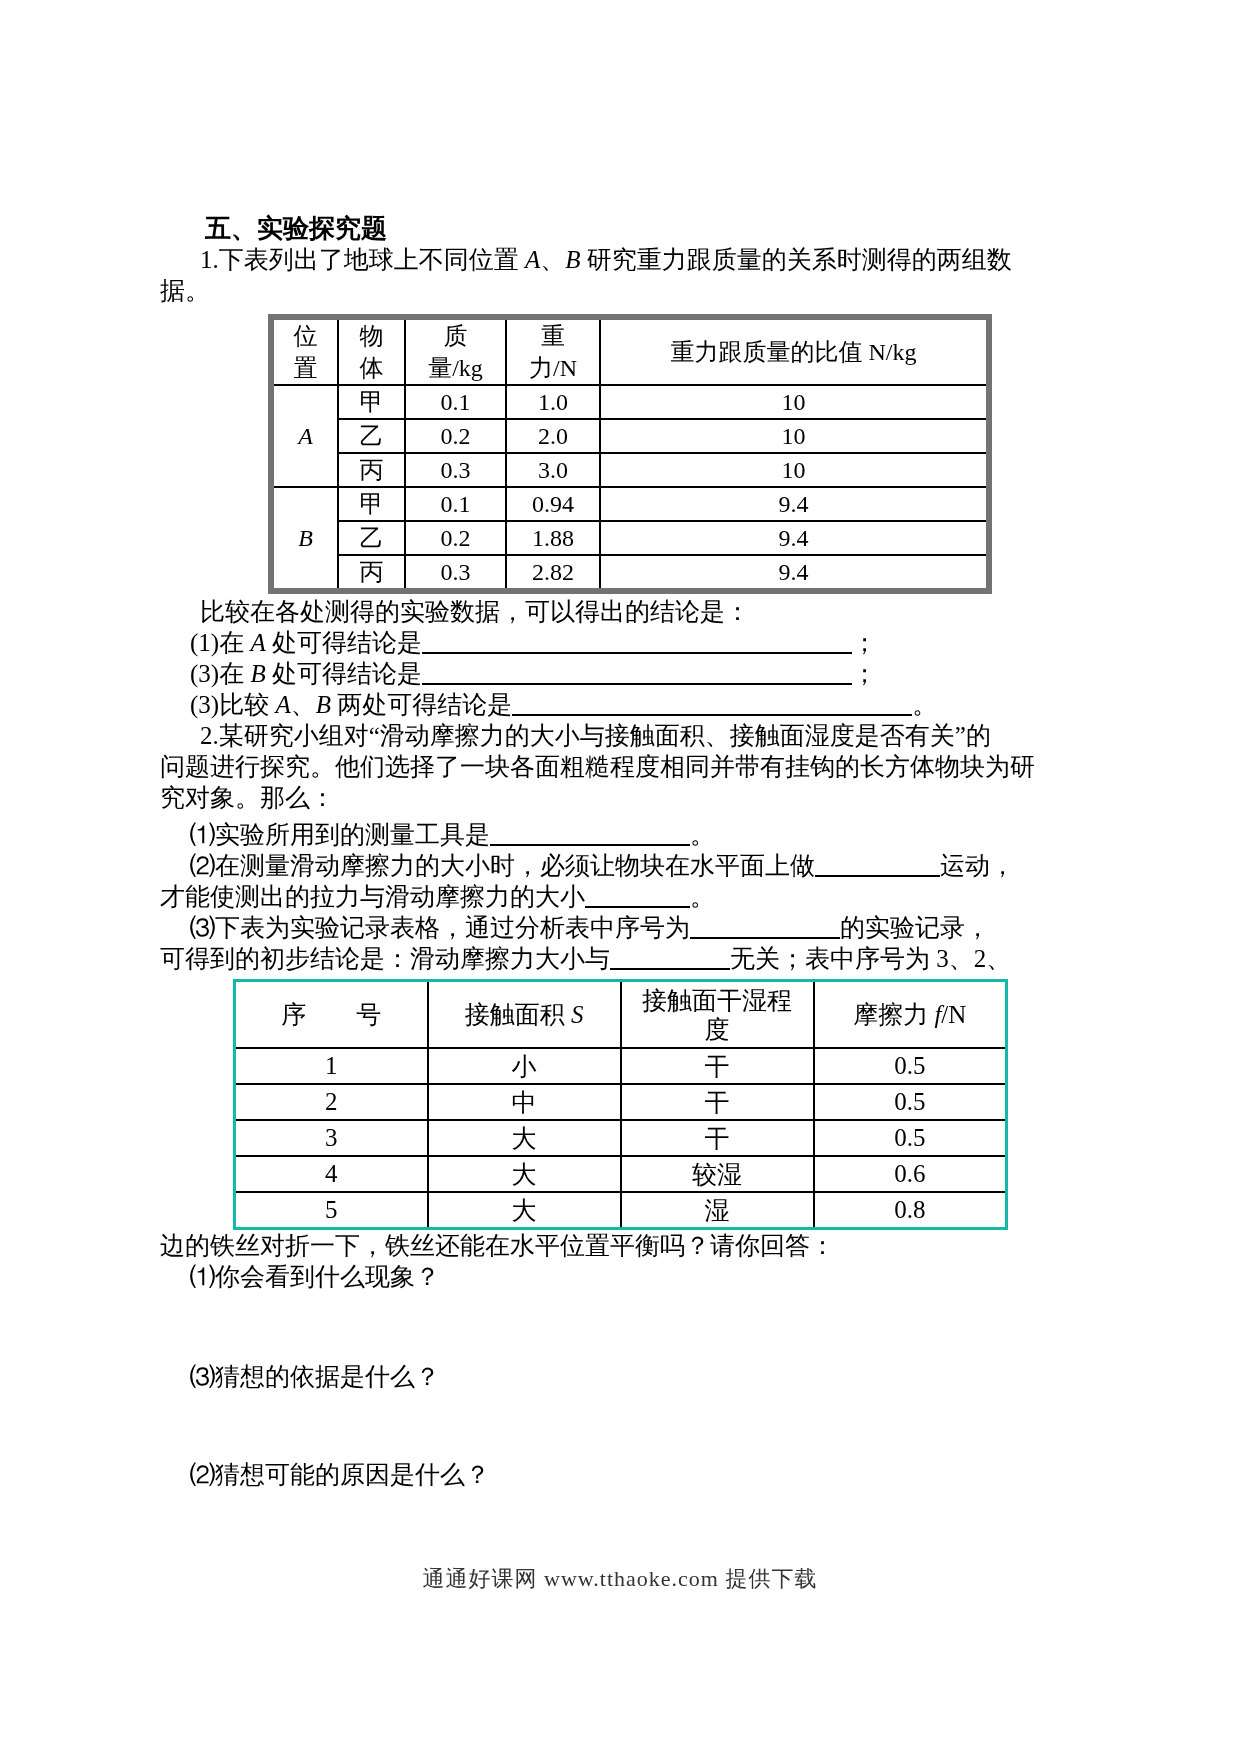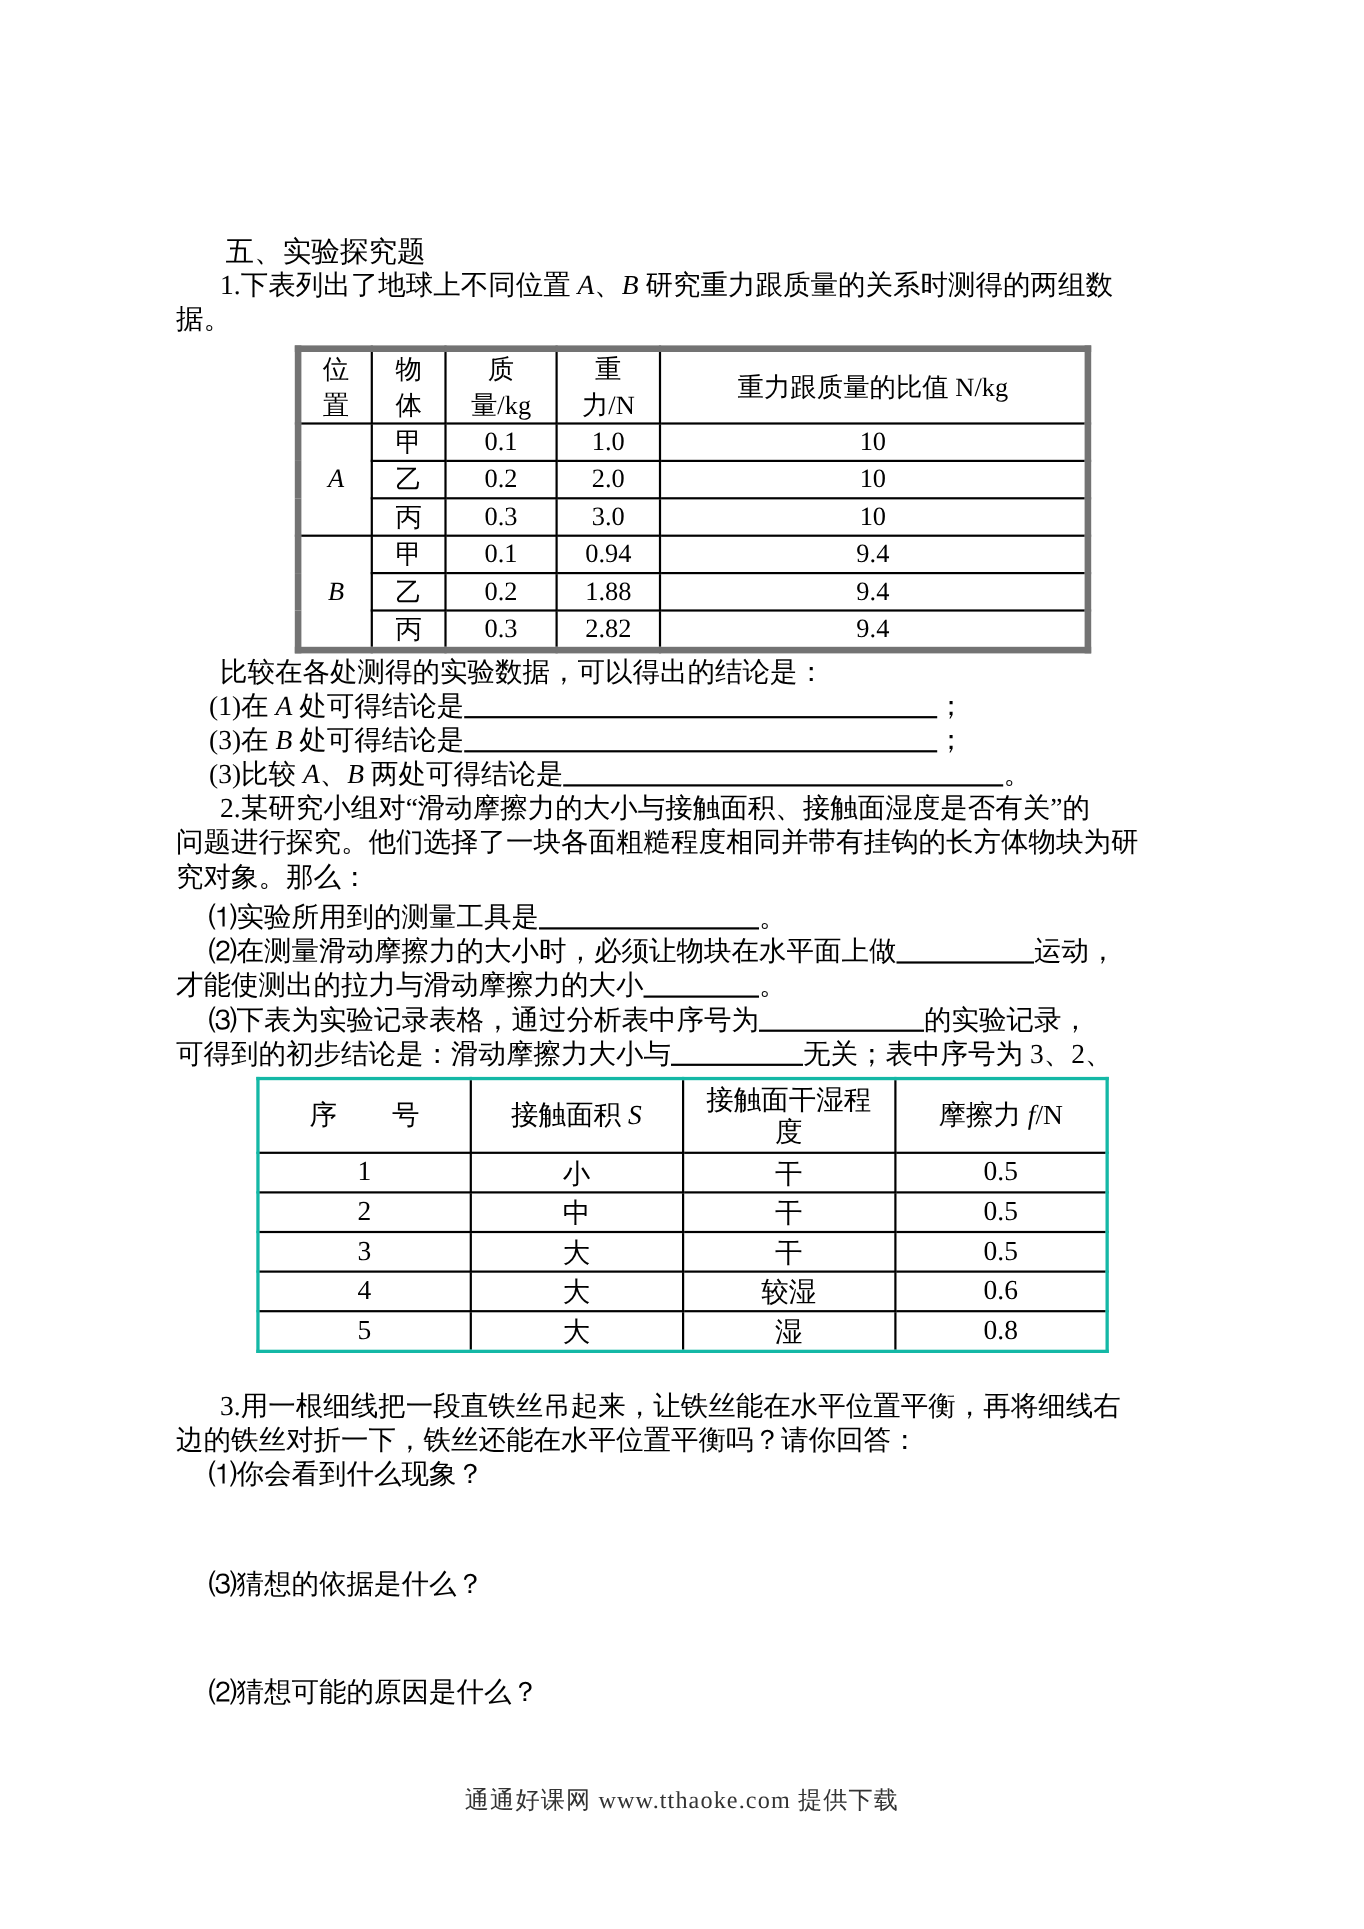--- a/index.html
+++ b/index.html
@@ -8,21 +8,21 @@
     width:1240px; height:1754px;
     margin:0 auto;
     background:#ffffff;
     color:#000;
     font-family:"Liberation Serif","DejaVu Serif",serif;
     font-size:25px;
     overflow:hidden;
   }
   .content { position:absolute; left:160px; top:213px; width:920px; }
   .line { height:31px; line-height:31px; white-space:nowrap; }
-  .title { font-weight:normal; font-size:26px; padding-left:45px; }
+  .title { font-weight:bold; font-size:26px; padding-left:45px; }
   .ind1 { padding-left:30px; }   
   .ind2 { padding-left:40px; }   
   .it { font-style:italic; }
   .blank {
     display:inline-block;
     border-bottom:2px solid #000;
     height:20px;
     vertical-align:-3px;
   }
   
@@ -30,21 +30,21 @@
   td, th { border:2px solid #000; text-align:center; vertical-align:middle;
            padding:0; font-weight:normal; overflow:hidden; }
   .t1 { margin:8px 0 2px 108px; border:6px solid #737373; font-size:24px; }
   .t1 .hrow td { height:43px; }
   .t1 .drow td { height:32px; }
   .t2 { margin:5px 0 0 73px; border:3px solid #14b8a6; font-size:25px; }
   .t2 .hrow th { height:65px; line-height:29px; }
   .t2 .drow td { height:34px; }
   .wrapcell { white-space:pre-line; }
   .footer {
-    position:absolute; left:0; top:1622px; width:100%;
+    position:absolute; left:0; top:1564px; width:100%;
     text-align:center; font-size:22px; color:#333;
     letter-spacing:1px;
   }
 </style>
 </head>
 <body>
 
 <div class="page">
   <div class="content">
 
@@ -171,21 +171,20 @@
       </tr>
       <tr class="drow">
         <td>5</td>
         <td>大</td>
         <td>湿</td>
         <td>0.8</td>
       </tr>
     </tbody>
       </table>
 
-    <div class="line ind2" style="margin-top:33px">3.用一根细线把一段直铁丝吊起来，让铁丝能在水平位置平衡，再将细线右</div>
     <div class="line">边的铁丝对折一下，铁丝还能在水平位置平衡吗？请你回答：</div>
     <div class="line ind1">⑴你会看到什么现象？</div>
     <div class="line ind1" style="margin-top:69px">⑶猜想的依据是什么？</div>
     <div class="line ind1" style="margin-top:67px">⑵猜想可能的原因是什么？</div>
 
   </div>
 
   <div class="footer">通通好课网  www.tthaoke.com  提供下载</div>
 </div>
 

